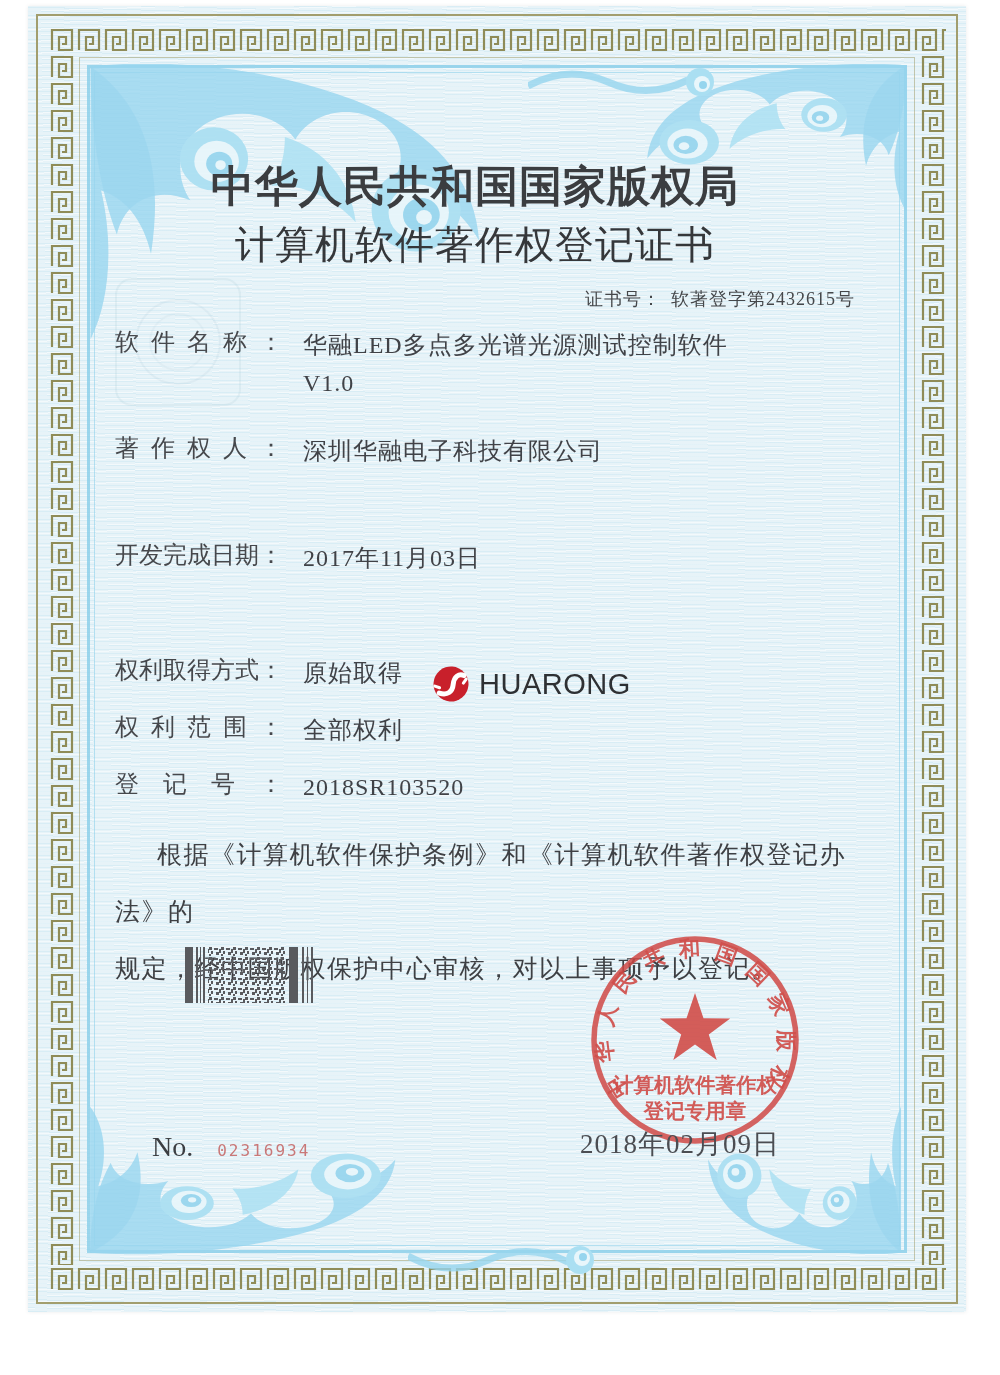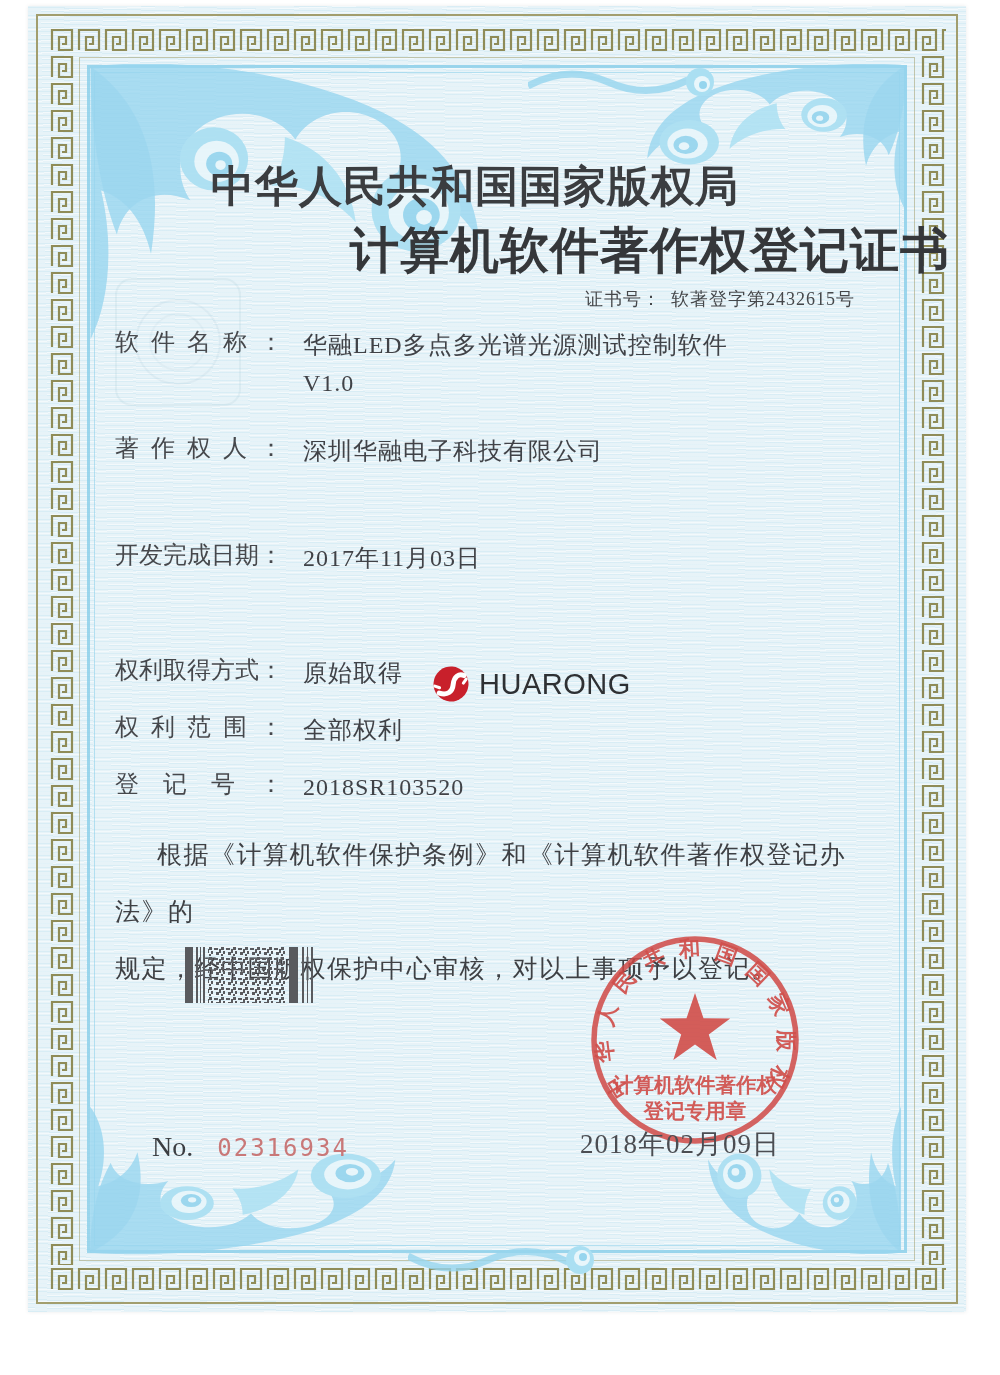--- a/index.html
+++ b/index.html
@@ -33,22 +33,22 @@
   .flr-bl{left:60px;top:1098px;width:330px;height:150px;transform:scaleY(-1);}
   .flr-br{left:660px;top:1098px;width:220px;height:150px;transform:scale(-1,-1);}
   .accent{position:absolute;}
   
   .content{position:absolute;inset:0;z-index:5;color:#3f4145;}
   .title1{
     position:absolute;left:0;top:158px;width:950px;text-align:center;
     font-size:43px;font-weight:bold;letter-spacing:1px;color:#3b3d40;
   }
   .title2{
-    position:absolute;left:0;top:218px;width:950px;text-align:right;
-    font-size:49px;font-weight:bold;letter-spacing:1px;color:#35373a;
+    position:absolute;left:0;top:218px;width:950px;text-align:center;
+    font-size:39px;font-weight:normal;letter-spacing:1px;color:#35373a;
   }
   .certno{
     position:absolute;top:287px;left:585px;font-size:18px;color:#45474a;letter-spacing:1px;
   }
   .certno .lbl{margin-right:10px;}
   .row{position:absolute;left:115px;font-size:24px;color:#404247;}
   .flabel{
     display:inline-block;width:168px;text-align:justify;text-align-last:justify;
     vertical-align:top;color:#46484c;
   }
@@ -63,21 +63,21 @@
   .barcode{position:absolute;left:185px;top:947px;}
   .seal{position:absolute;left:575px;top:925px;width:240px;height:230px;opacity:0.95;}
   .issue-date{
     position:absolute;left:580px;top:1126px;font-size:27px;letter-spacing:1px;
     color:#4b4d52;z-index:7;
   }
   .serial{position:absolute;left:152px;top:1131px;z-index:7;}
   .serial .no{font-size:28px;color:#3c3e42;margin-right:24px;}
   .serial .num{
     font-family:"DejaVu Sans Mono","Liberation Mono",monospace;
-    font-size:24px;color:#c97878;letter-spacing:2px;
+    font-size:16px;color:#c97878;letter-spacing:2px;
   }
   .logo{position:absolute;left:430px;top:663px;z-index:6;display:flex;align-items:center;}
   .logo-text{
     font-family:"Liberation Sans","DejaVu Sans",sans-serif;
     font-weight:normal;font-size:29px;color:#2e3033;letter-spacing:0.5px;margin-left:7px;
   }
   .ghost{position:absolute;left:113px;top:276px;opacity:0.5;z-index:1;}
 </style>
 </head>
 <body>

